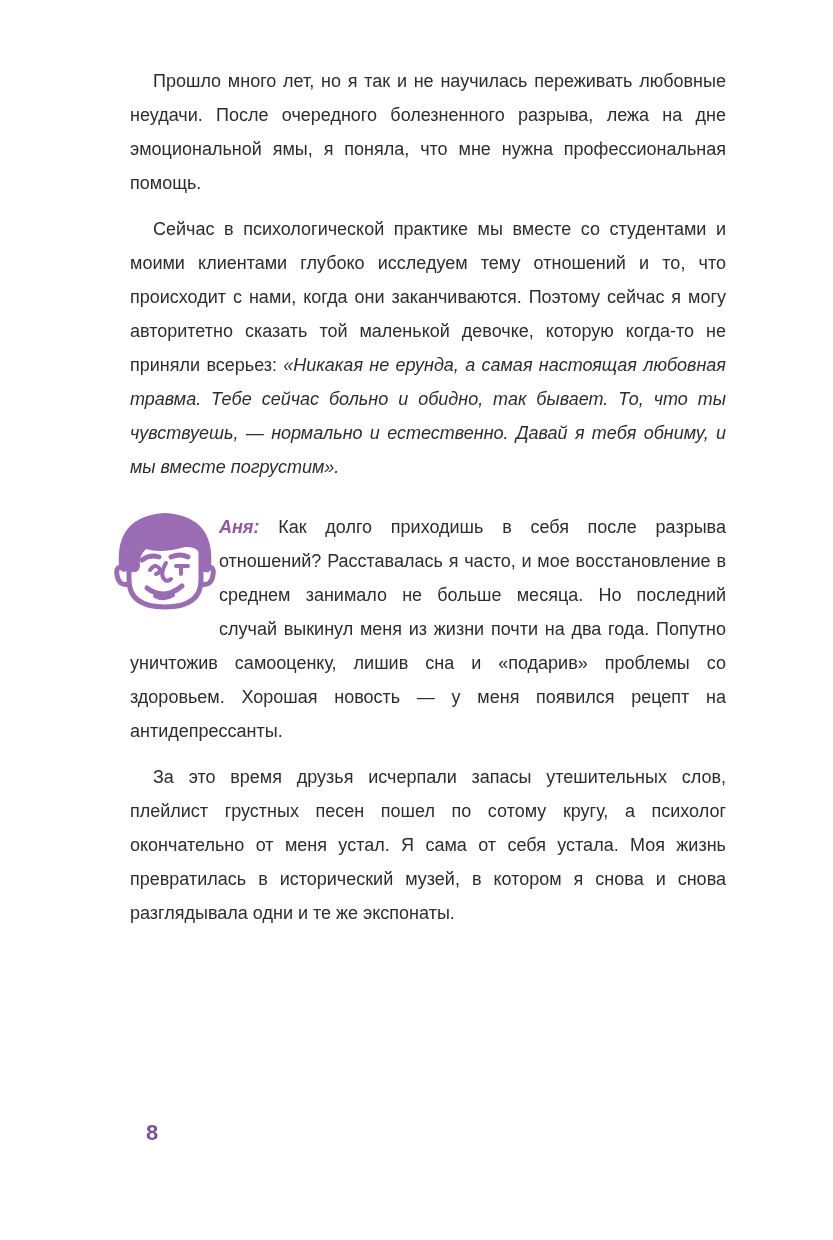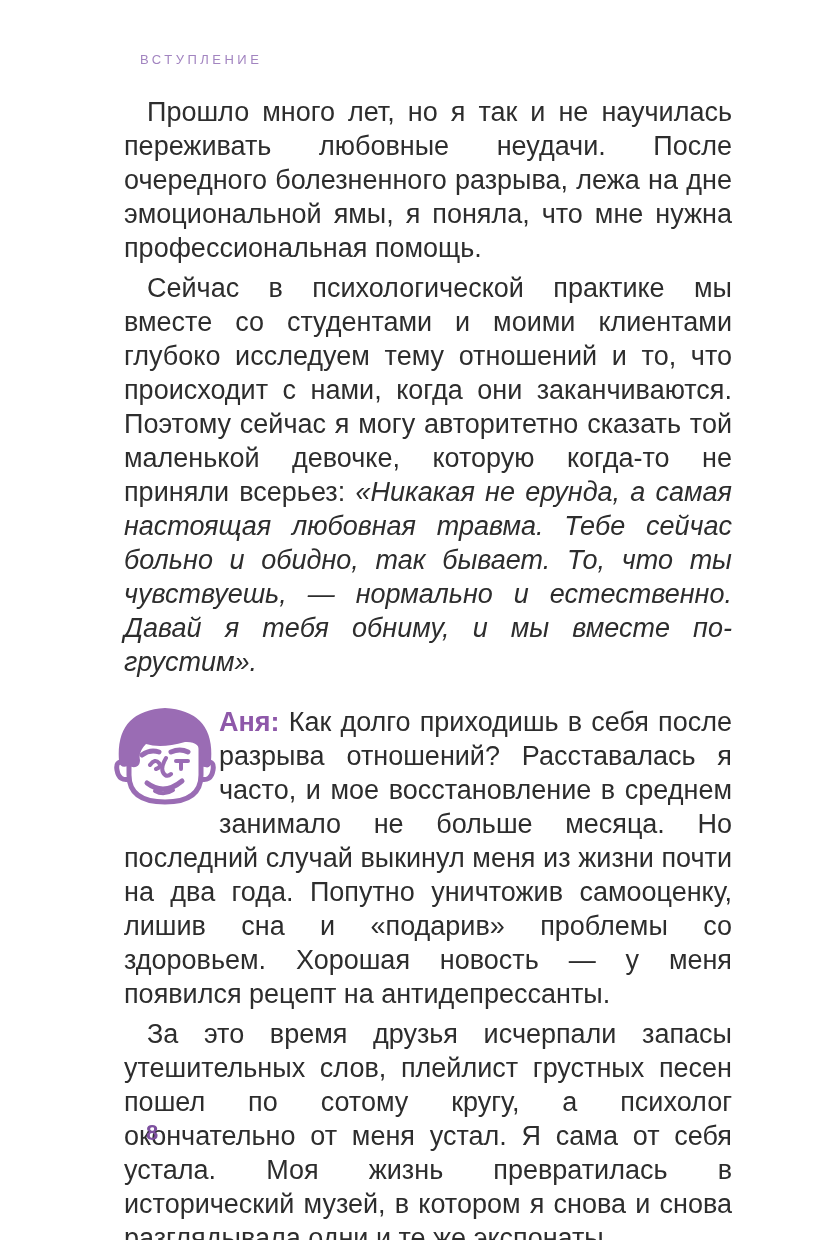--- a/index.html
+++ b/index.html
@@ -23,56 +23,56 @@
     width: 620px;
   }
   .section-label {
     font-size: 13px;
     line-height: 15px;
     letter-spacing: 3.5px;
     color: var(--accent-light, #a284c0);
     margin: 0 0 28px 22px;
   }
   .para {
-    margin: 6px;
-    font-size: 27px;
+    margin: 12px;
+    font-size: 18px;
     line-height: 34px;
     text-align: justify;
     hyphens: manual;
   }
   .para.indent { text-indent: 23px; }
   .italic { font-style: italic; }
   .dialog { margin-top: 26px; }
   .avatar {
     float: left;
     width: 104px;
     height: 108px;
     margin: -2px 2px 6px -5px;
   }
   .avatar svg { display: block; }
   .speaker {
     color: var(--accent, #8e58a9);
     font-weight: bold;
+    font-style: italic;
   }
   .page-number {
     position: absolute;
     left: 146px;
     top: 1120px;
     font-size: 22px;
     font-weight: bold;
     color: var(--page-number, #7d509f);
   }
 </style>
 </head>
 <body>
 
 <div class="page">
   <div class="content">
 
-    <div class="section-label">ВСТУПЛЕНИЕ</div>
 
     <p class="para indent">Прошло много лет, но я так и не научилась переживать лю­бовные неудачи. После очередного болезненного разрыва, лежа на дне эмоциональной ямы, я поняла, что мне нужна профессиональная помощь.</p>
 
     <p class="para indent"><span>Сейчас в психологической практике мы вместе со студен­тами и моими клиентами глубоко исследуем тему отношений и то, что происходит с нами, когда они заканчиваются. По­этому сейчас я могу авторитетно сказать той маленькой де­вочке, которую когда-то не приняли всерьез: </span><span class="italic">«Никакая не ерунда, а самая настоящая любовная травма. Тебе сейчас больно и обидно, так бывает. То, что ты чувствуешь, — нор­мально и естественно. Давай я тебя обниму, и мы вместе по­грустим».</span></p>
 
     <div class="dialog">
       <span class="avatar">
         <svg width="104" height="108" viewBox="0 0 104 108" xmlns="http://www.w3.org/2000/svg">
 
           <path d="M14 60 Q2 56 4 67 Q6 79 17 76" fill="#ffffff" stroke="#9a6cb4" stroke-width="5" stroke-linecap="round"></path>

